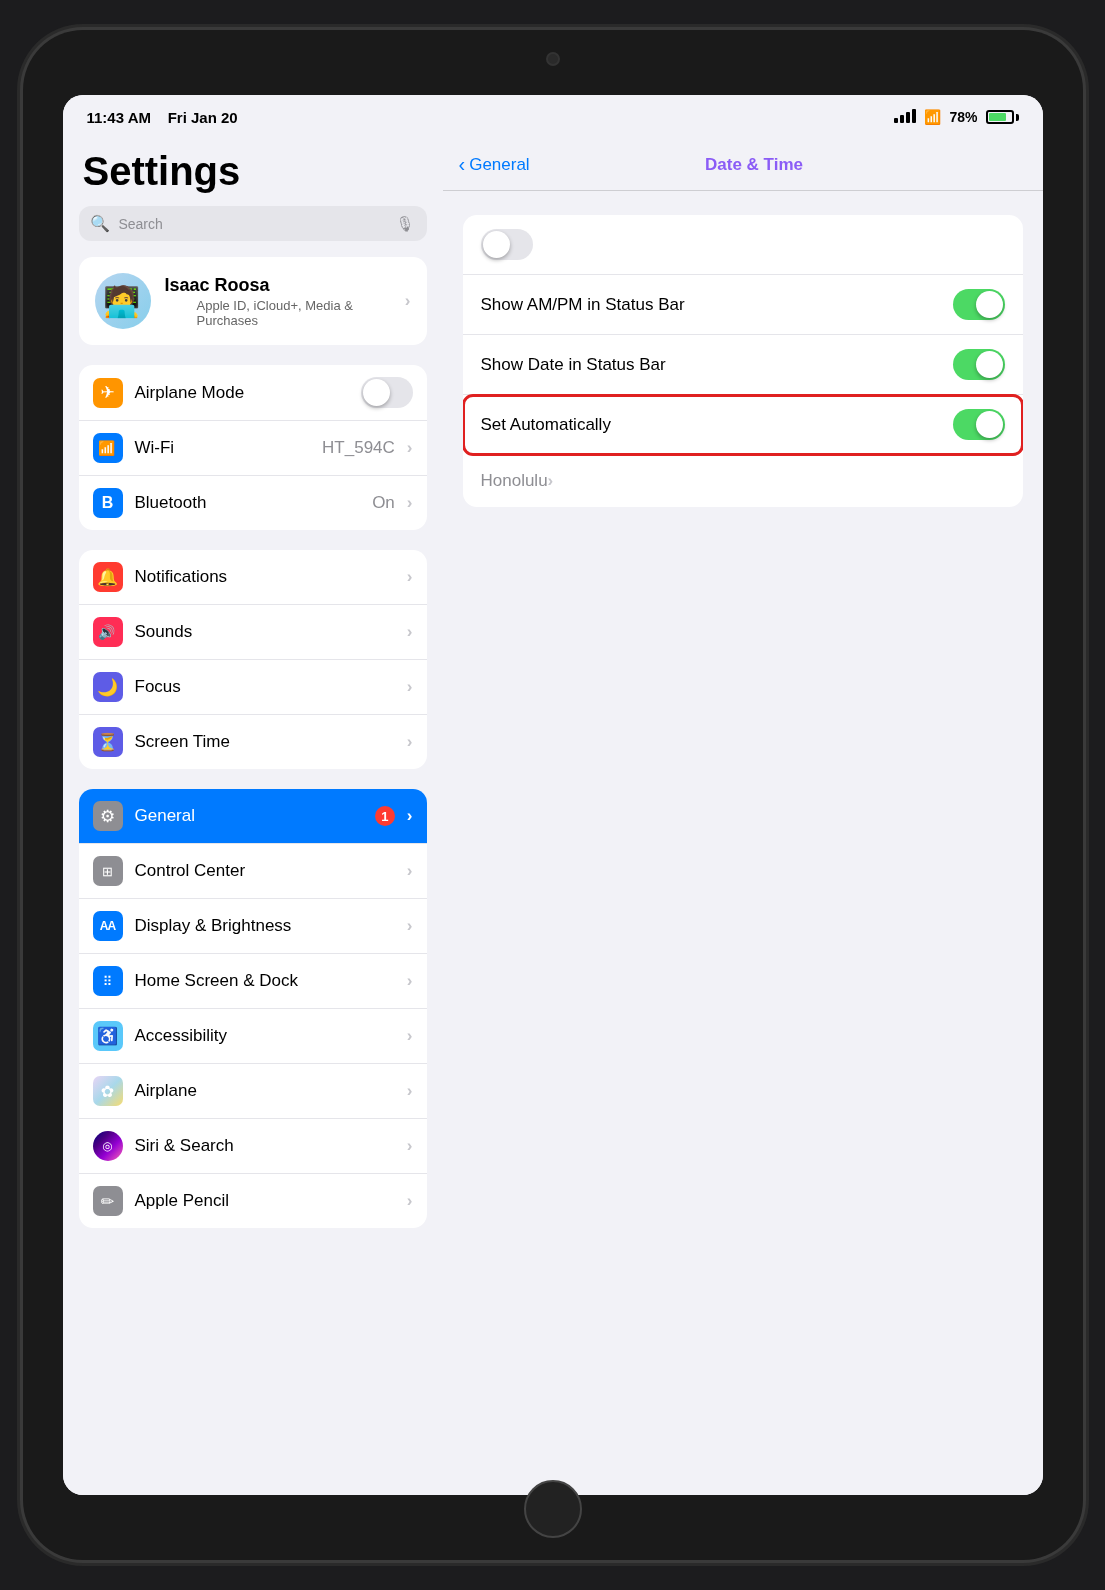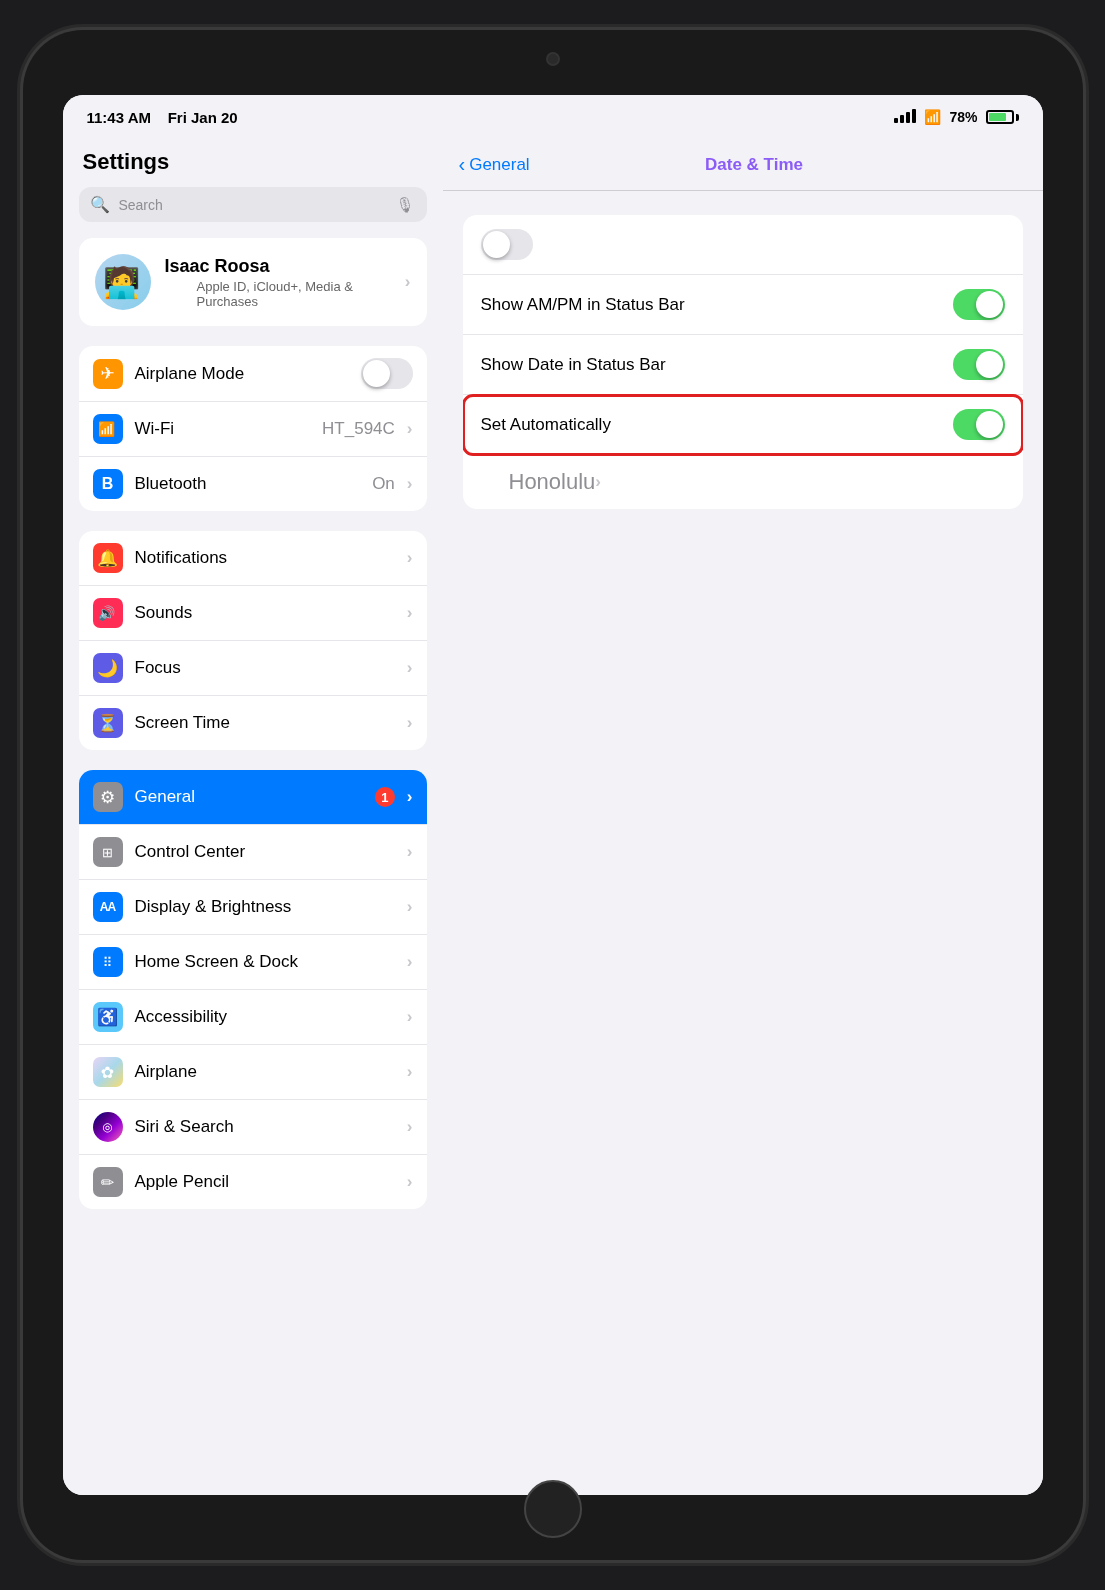--- a/index.html
+++ b/index.html
@@ -131,21 +131,21 @@
       width: 380px;
       background: #f2f2f7;
       display: flex;
       flex-direction: column;
       overflow-y: auto;
       padding: 0 16px 20px 16px;
       flex-shrink: 0;
     }
 
     .sidebar-title {
-      font-size: 22px;
+      font-size: 40px;
       font-weight: 700;
       color: #000;
       padding: 10px 4px 12px 4px;
     }
 
     .search-bar {
       background: #e5e5ea;
       border-radius: 12px;
       display: flex;
       align-items: center;
@@ -367,23 +367,22 @@
       border-bottom: none;
     }
 
     .detail-label {
       flex: 1;
       font-size: 17px;
       color: #000;
     }
 
     .detail-value {
-      font-size: 22px;
+      font-size: 17px;
       color: #8e8e93;
-      margin-left: 28px;
     }
 
     .toggle-on {
       width: 52px;
       height: 31px;
       background: #4cd964;
       border-radius: 16px;
       position: relative;
       flex-shrink: 0;
     }

